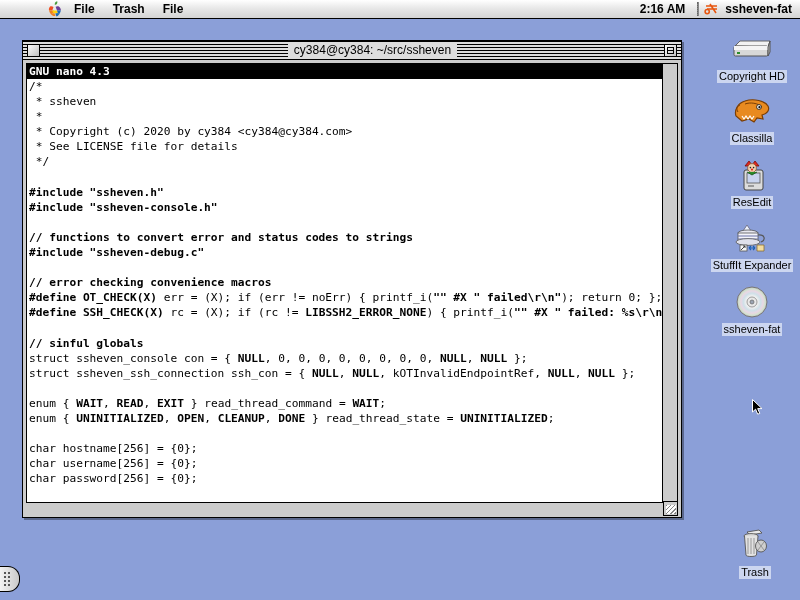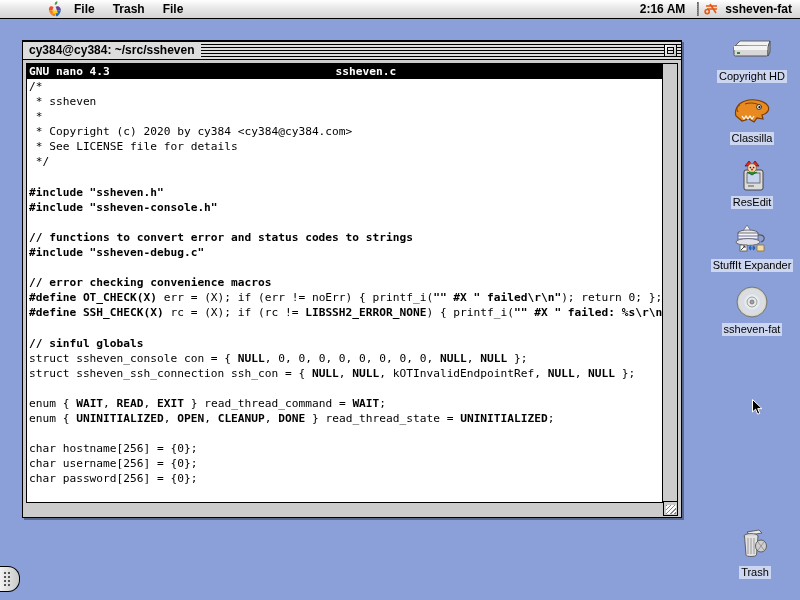--- a/index.html
+++ b/index.html
@@ -65,22 +65,22 @@
   .tb-box.close { margin-left: 4px; }
   .tb-box.zoom { margin-right: 4px; }
   .tb-box.zoom::before {
     content: ""; position: absolute; left: 2px; top: 2px; right: 2px; bottom: 2px;
     border: 1px solid #000; border-bottom-width: 1px;
   }
   .tb-box.zoom::after {
     content: ""; position: absolute; left: 2px; top: 5px; right: 2px; height: 1px; background: #000;
   }
   #titletext {
-    position: absolute; left: 0; right: 0; text-align: left;
-    font-size: 12px; font-weight: bold; color: #000; line-height: 19px;
+    position: absolute; left: 0; right: 0; text-align: center;
+    font-size: 12px; font-weight: normal; color: #000; line-height: 19px; padding-left: 41px;
   }
   #titletext span { background: #dddddd; padding: 0 6px; }
   .tbfill { flex: 1; }
 
   #winbody {
     position: absolute; left: 0; right: 0; top: 19px; bottom: 0;
     background: #cccccc; box-sizing: border-box; padding: 3px 3px 0 3px;
   }
   #termwrap {
     position: relative; width: 100%; height: 440px;
@@ -276,21 +276,20 @@
     <div id="titletext">
       <span>cy384@cy384: ~/src/ssheven</span>
     </div>
   </div>
 
   <div id="winbody">
     <div id="termwrap">
       <div id="term">
         <div class="nano-top">
           <span class="nt-l">GNU nano 4.3</span>
-          <span class="nt-c">ssheven.c</span>
           <span style="width:40px"></span>
         </div>
         <div class="nano-body" id="code-area"><div class="row"><span>/*</span></div><div class="row"><span> * ssheven</span></div><div class="row"><span> *</span></div><div class="row"><span> * Copyright (c) 2020 by cy384 &lt;cy384@cy384.com&gt;</span></div><div class="row"><span> * See LICENSE file for details</span></div><div class="row"><span> */</span></div><div class="row"><span></span></div><div class="row"><span class="bold">#include "ssheven.h"</span></div><div class="row"><span class="bold">#include "ssheven-console.h"</span></div><div class="row"><span></span></div><div class="row"><span class="bold">// functions to convert error and status codes to strings</span></div><div class="row"><span class="bold">#include "ssheven-debug.c"</span></div><div class="row"><span></span></div><div class="row"><span class="bold">// error checking convenience macros</span></div><div class="row"><span class="bold">#define OT_CHECK(X) </span><span>err = (X); if (err != noErr) { printf_i(</span><span class="bold">"" #X " failed\r\n"</span><span>); return 0; };</span></div><div class="row"><span class="bold">#define SSH_CHECK(X) </span><span>rc = (X); if (rc != </span><span class="bold">LIBSSH2_ERROR_NONE</span><span>) { printf_i(</span><span class="bold">"" #X " failed: %s\r\n"</span></div><div class="row"><span></span></div><div class="row"><span class="bold">// sinful globals</span></div><div class="row"><span>struct ssheven_console con = { </span><span class="bold">NULL</span><span>, 0, 0, 0, 0, 0, 0, 0, 0, </span><span class="bold">NULL</span><span>, </span><span class="bold">NULL</span><span> };</span></div><div class="row"><span>struct ssheven_ssh_connection ssh_con = { </span><span class="bold">NULL</span><span>, </span><span class="bold">NULL</span><span>, kOTInvalidEndpointRef, </span><span class="bold">NULL</span><span>, </span><span class="bold">NULL</span><span> };</span></div><div class="row"><span></span></div><div class="row"><span>enum { </span><span class="bold">WAIT</span><span>, </span><span class="bold">READ</span><span>, </span><span class="bold">EXIT</span><span> } read_thread_command = </span><span class="bold">WAIT</span><span>;</span></div><div class="row"><span>enum { </span><span class="bold">UNINITIALIZED</span><span>, </span><span class="bold">OPEN</span><span>, </span><span class="bold">CLEANUP</span><span>, </span><span class="bold">DONE</span><span> } read_thread_state = </span><span class="bold">UNINITIALIZED</span><span>;</span></div><div class="row"><span></span></div><div class="row"><span>char hostname[256] = {0};</span></div><div class="row"><span>char username[256] = {0};</span></div><div class="row"><span>char password[256] = {0};</span></div><div class="row"><span></span></div><div class="row"></div></div>
 
       </div>
       <div id="vscroll"></div>
     </div>
     <div id="winbottom">
       <div id="grow"></div>
     </div>

